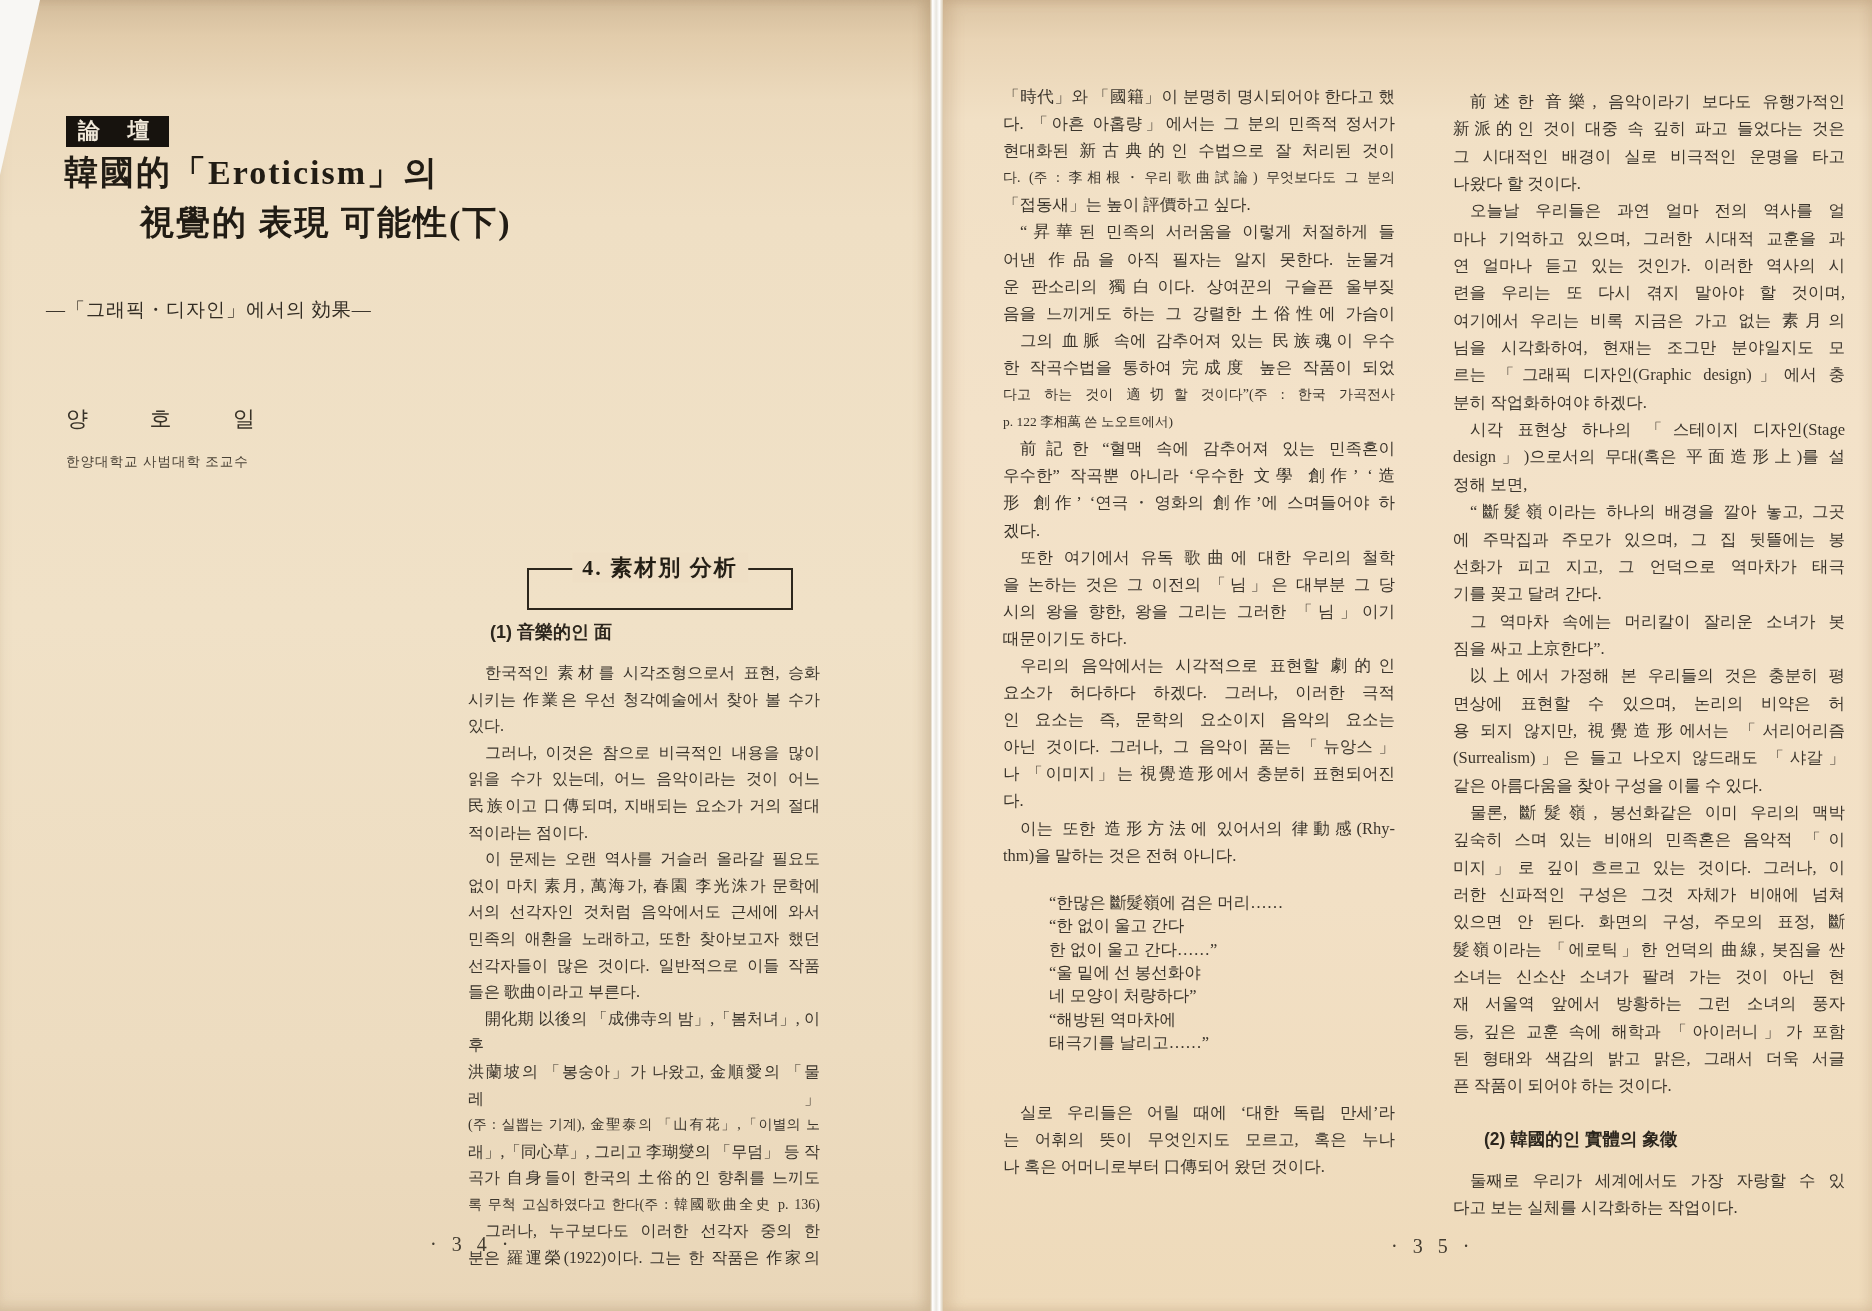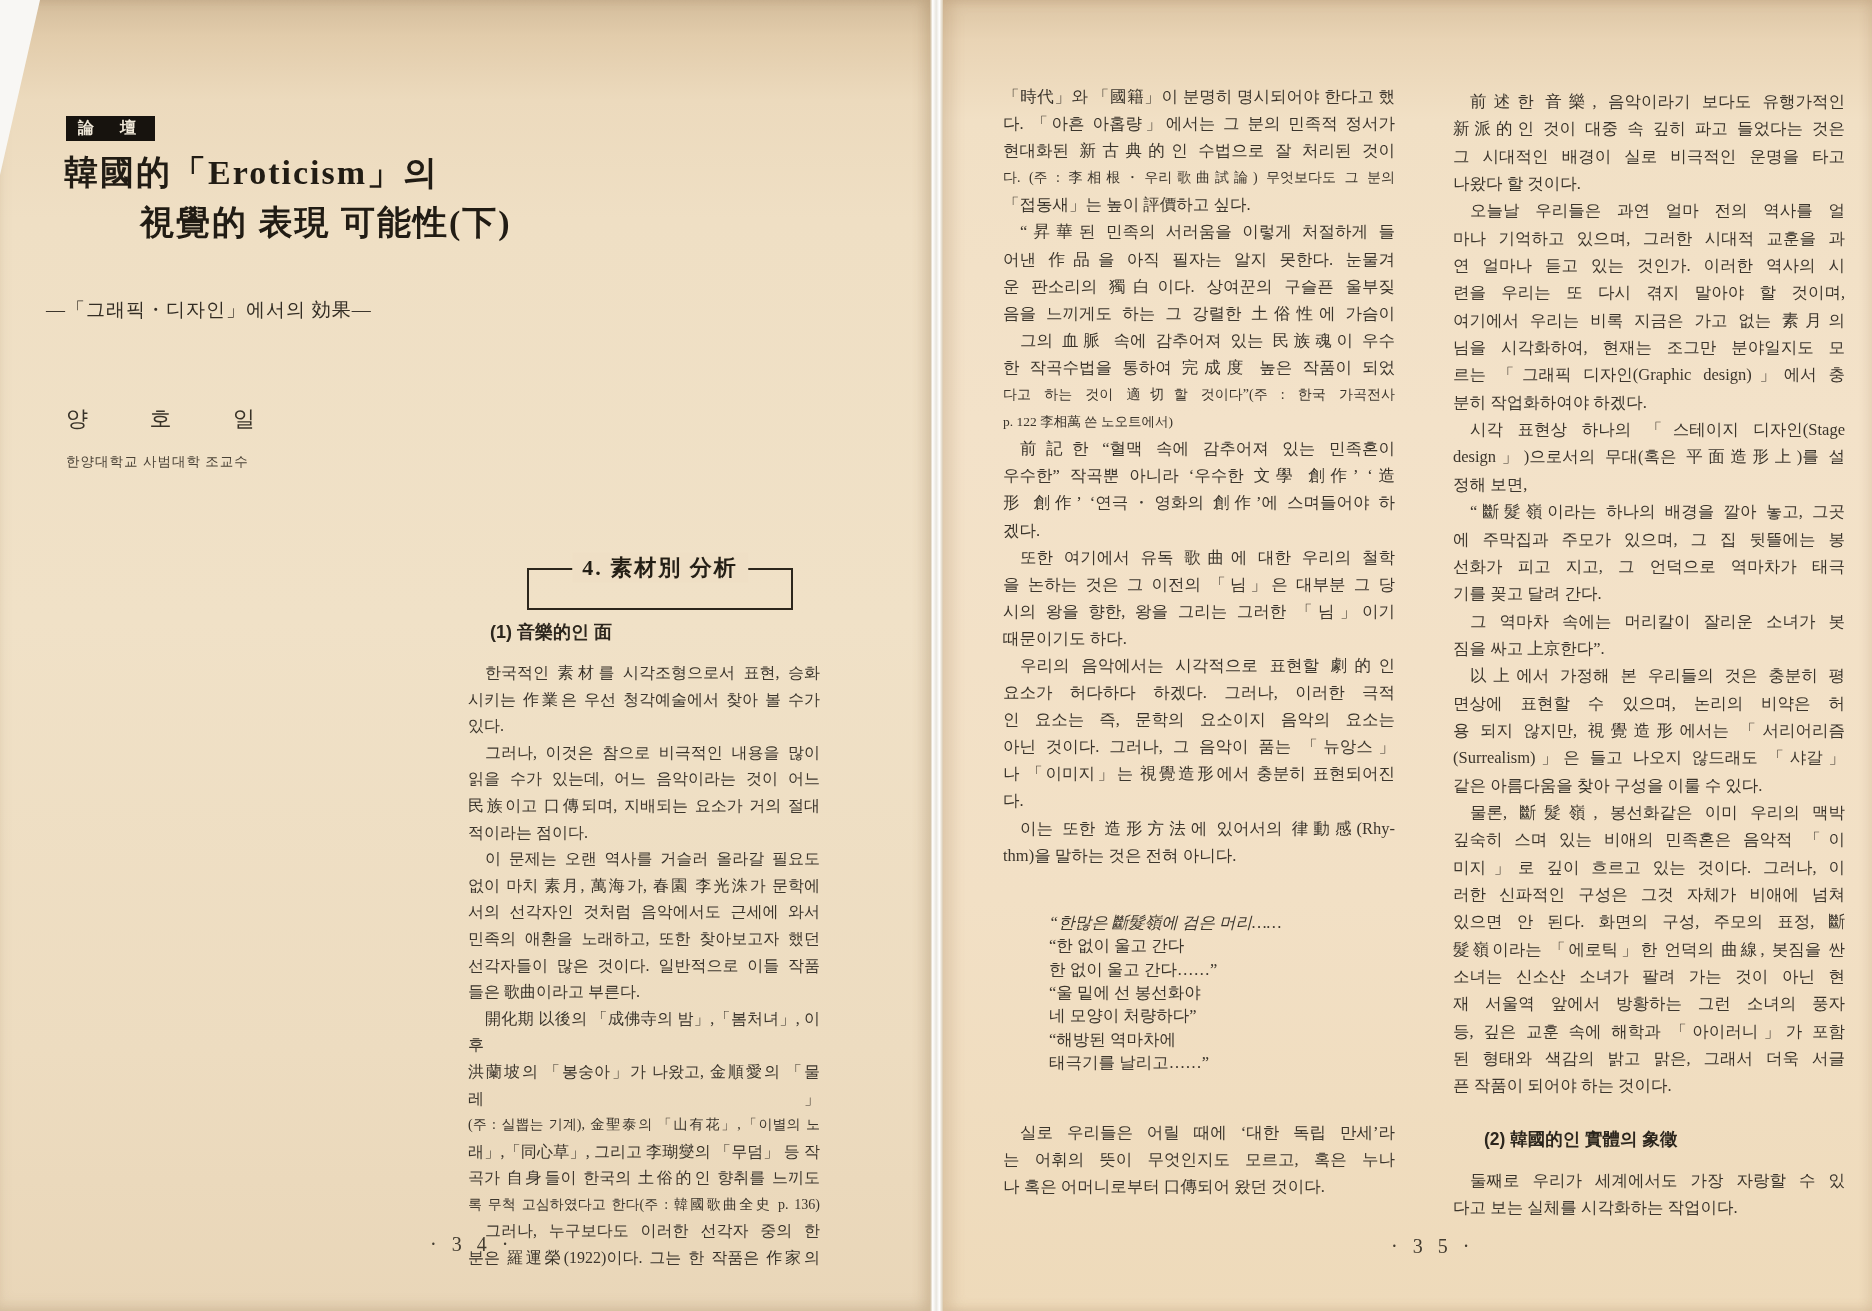--- a/index.html
+++ b/index.html
@@ -16,21 +16,21 @@
     background:linear-gradient(180deg,#dcc5a4 0px,#e9d4b5 40px,#f1e0c5 120px,var(--paper-r) 420px,#f2e0c5 900px,#eedaba 1311px);
     box-shadow:inset 9px 0 14px rgba(150,110,70,.20), inset -5px 0 10px rgba(150,110,70,.12);}
   #gutter{position:absolute;left:930px;top:0;width:13px;height:1311px;
     background:linear-gradient(90deg,#c9b painted796 0%,#ffffff 18%,#e9e6df 45%,#ffffff 70%,#d9cbb2 100%);
     background:linear-gradient(90deg,#cbb796 0%,#ffffff 20%,#e9e6df 48%,#ffffff 72%,#d9cbb2 100%);}
   #corner-wedge{position:absolute;left:0;top:0;width:40px;height:175px;background:#f8f7f4;
     clip-path:polygon(0 0,100% 0,0 100%);}
   .abs{position:absolute;}
   
   #badge{left:66px;top:116px;background:var(--badge);color:#f1e9d9;font-weight:bold;
-    font-size:16px;letter-spacing:11px;padding:4px 8px 5px 12px;line-height:1;}
+    font-size:22px;letter-spacing:11px;padding:4px 8px 5px 12px;line-height:1;}
   #title1{left:64px;top:150px;font-size:34px;font-weight:bold;color:var(--ink-dark);letter-spacing:2px;white-space:nowrap;}
   #title2{left:140px;top:200px;font-size:34px;font-weight:bold;color:var(--ink-dark);letter-spacing:2px;white-space:nowrap;}
   #subtitle{left:46px;top:297px;font-size:19px;color:#332d24;letter-spacing:1px;white-space:nowrap;}
   #author-name{left:66px;top:404px;font-size:22px;word-spacing:56px;color:#383228;white-space:nowrap;}
   #author-affil{left:66px;top:453px;font-size:13.5px;color:#4a4237;letter-spacing:1px;white-space:nowrap;}
   
   #sec4-box{left:527px;top:568px;width:262px;height:38px;border:2px solid #2c261c;}
   #sec4-text{position:absolute;left:50%;top:0;transform:translate(-50%,-58%);
     background:#efdfc5;padding:0 10px;font-size:22px;font-weight:bold;color:#241f16;
     white-space:nowrap;letter-spacing:2px;}
@@ -38,21 +38,21 @@
     font-family:"Liberation Sans","DejaVu Sans",sans-serif;color:#2c261d;white-space:nowrap;}
   
   .col{position:absolute;}
   .ln{text-align:justify;text-align-last:justify;letter-spacing:0px;}
   .ln.e{text-align-last:left;}
   .ln.in{text-indent:17px;}
   .ln.cmp{font-size:14px;}
   .ln.sm{font-size:13.5px;}
   .ln.po{text-align-last:left;margin-left:46px;}
   .ln.h{font-family:"Liberation Sans","DejaVu Sans",sans-serif;font-weight:bold;font-size:17.5px;color:#2c261d;text-align-last:left;}
-  .ln.g1{margin-top:42px;font-style:italic;}
+  .ln.g1{margin-top:22px;}
   .ln.g2{margin-top:44px;}
   .ln.g3{margin-top:26px;margin-left:31px;}
   .ln.g4{margin-top:14px;}
   .ln.lt{line-height:25.3px;}
   #body-left{left:468px;top:660px;width:352px;font-size:16px;}
   #body-left .ln{line-height:26.6px;}
   #col-rl{left:60px;top:83px;width:392px;font-size:16.5px;}
   #col-rl .ln{line-height:27.1px;}
   #col-rl .ln.po{line-height:23.4px;}
   #col-rr{left:510px;top:88px;width:392px;font-size:16.5px;}

